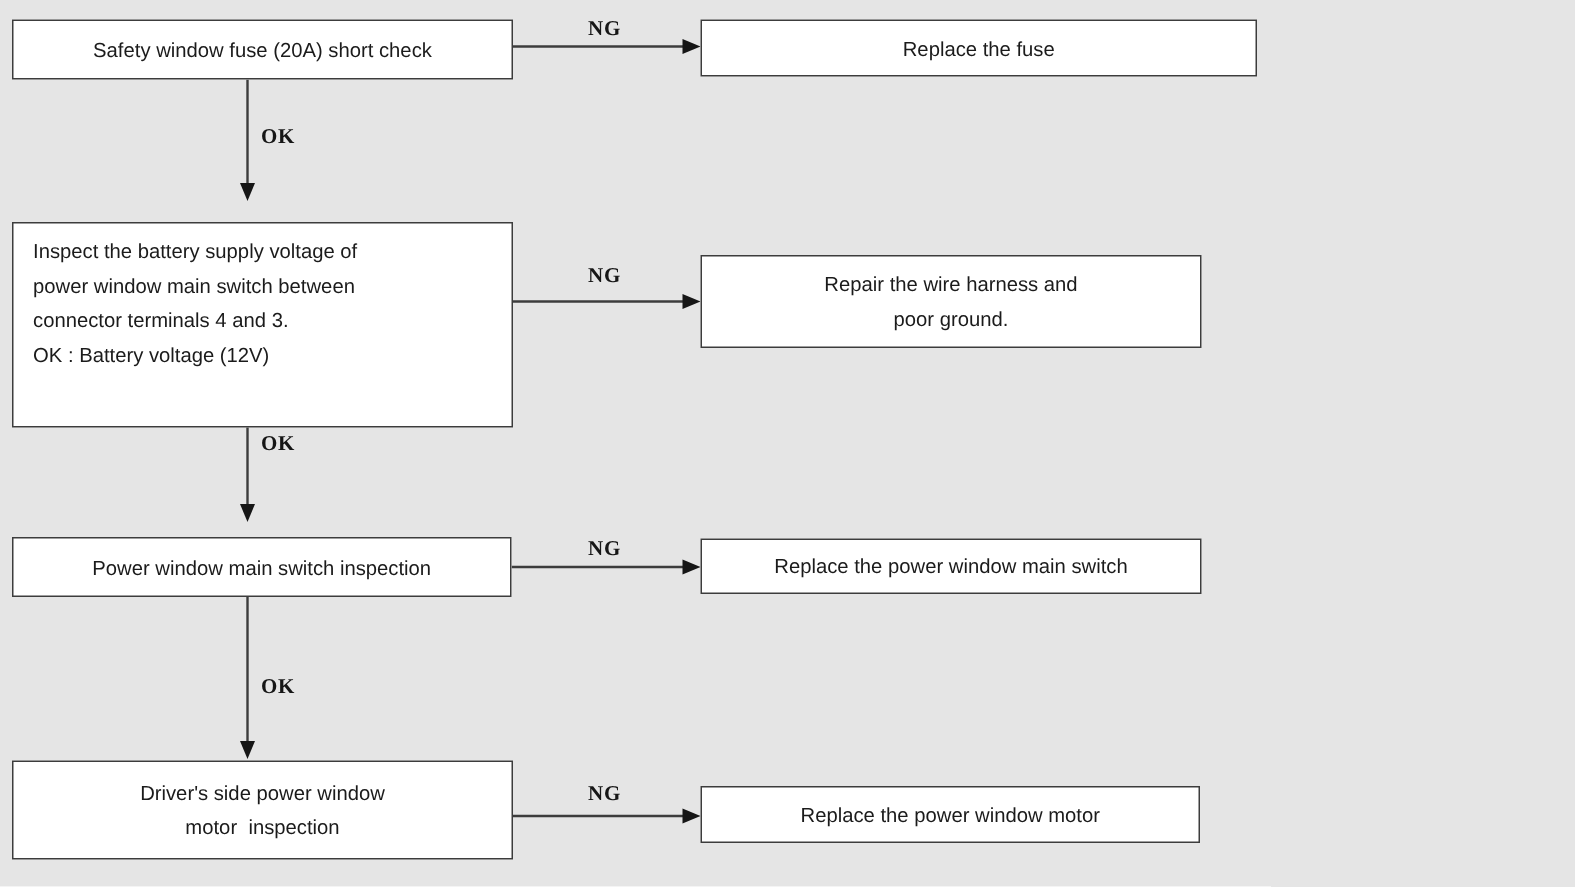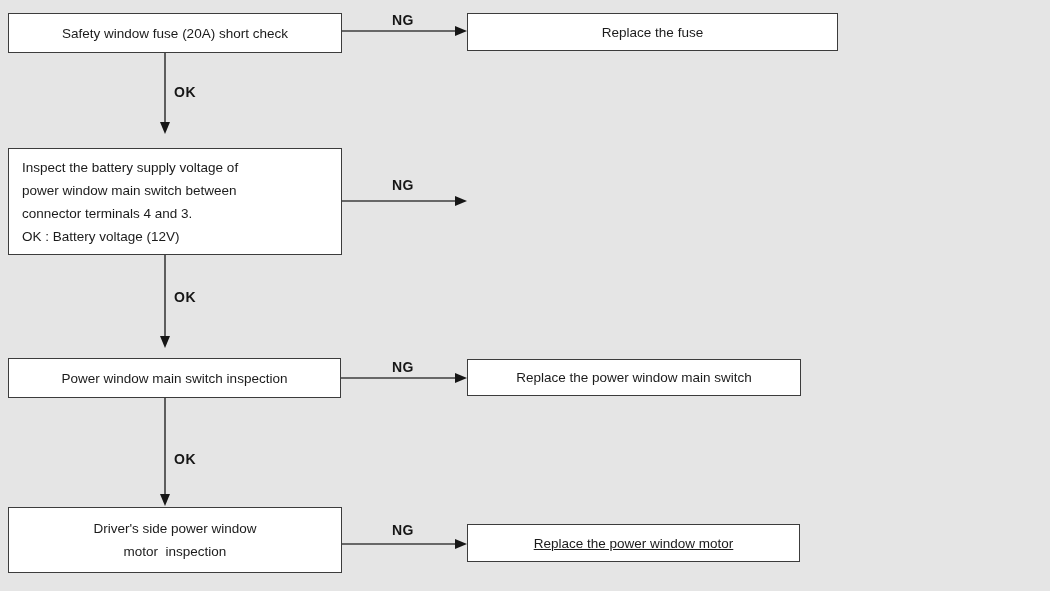--- a/index.html
+++ b/index.html
@@ -41,35 +41,36 @@
     text-align: left;
     align-items: flex-start;
     padding: 7px 10px 0 13px;
   }
   .lbl {
     position: absolute;
     font-size: 14px;
     font-weight: bold;
     color: #161616;
     letter-spacing: 0.5px;
+    font-family: Liberation Serif, serif;
   }
   .lbl.ng {
     width: 40px;
     text-align: center;
   }
   
   .b1 { left: 8px;   top: 13px;  width: 334px; height: 40px; }
-  .b2 { left: 8px;   top: 148px; width: 334px; height: 107px; }
+  .b2 { left: 8px;   top: 148px; width: 334px; height: 137px; }
   .b3 { left: 8px;   top: 358px; width: 333px; height: 40px; text-align: right; }
   .b4 { left: 8px;   top: 507px; width: 334px; height: 66px; }
   
   .a1 { left: 467px; top: 13px;  width: 371px; height: 38px; }
   .a2 { left: 467px; top: 170px; width: 334px; height: 62px; }
   .a3 { left: 467px; top: 359px; width: 334px; height: 37px; text-align: right; }
-  .a4 { left: 467px; top: 524px; width: 333px; height: 38px; text-decoration: underline; }
+  .a4 { left: 467px; top: 524px; width: 333px; height: 38px; }
   
   .n1 { left: 383px; top: 12px; }
   .n2 { left: 383px; top: 177px; }
   .n3 { left: 383px; top: 359px; }
   .n4 { left: 383px; top: 522px; }
   
   .o1 { left: 174px; top: 84px; }
   .o2 { left: 174px; top: 289px; }
   .o3 { left: 174px; top: 451px; }
 </style>
@@ -114,20 +115,22 @@
   <div class="box b1">Safety window fuse (20A) short check</div>
   <div class="lbl ng n1">NG</div>
   <div class="box a1">Replace the fuse</div>
   <div class="lbl ok o1">OK</div>
 
   <div class="box align-left b2">Inspect the battery supply voltage of
 power window main switch between
 connector terminals 4 and 3.
 OK : Battery voltage (12V)</div>
   <div class="lbl ng n2">NG</div>
+  <div class="box a2">Repair the wire harness and
+poor ground.</div>
   <div class="lbl ok o2">OK</div>
 
   <div class="box b3">Power window main switch inspection</div>
   <div class="lbl ng n3">NG</div>
   <div class="box a3">Replace the power window main switch</div>
   <div class="lbl ok o3">OK</div>
 
   <div class="box b4">Driver's side power window
 motor  inspection</div>
   <div class="lbl ng n4">NG</div>

